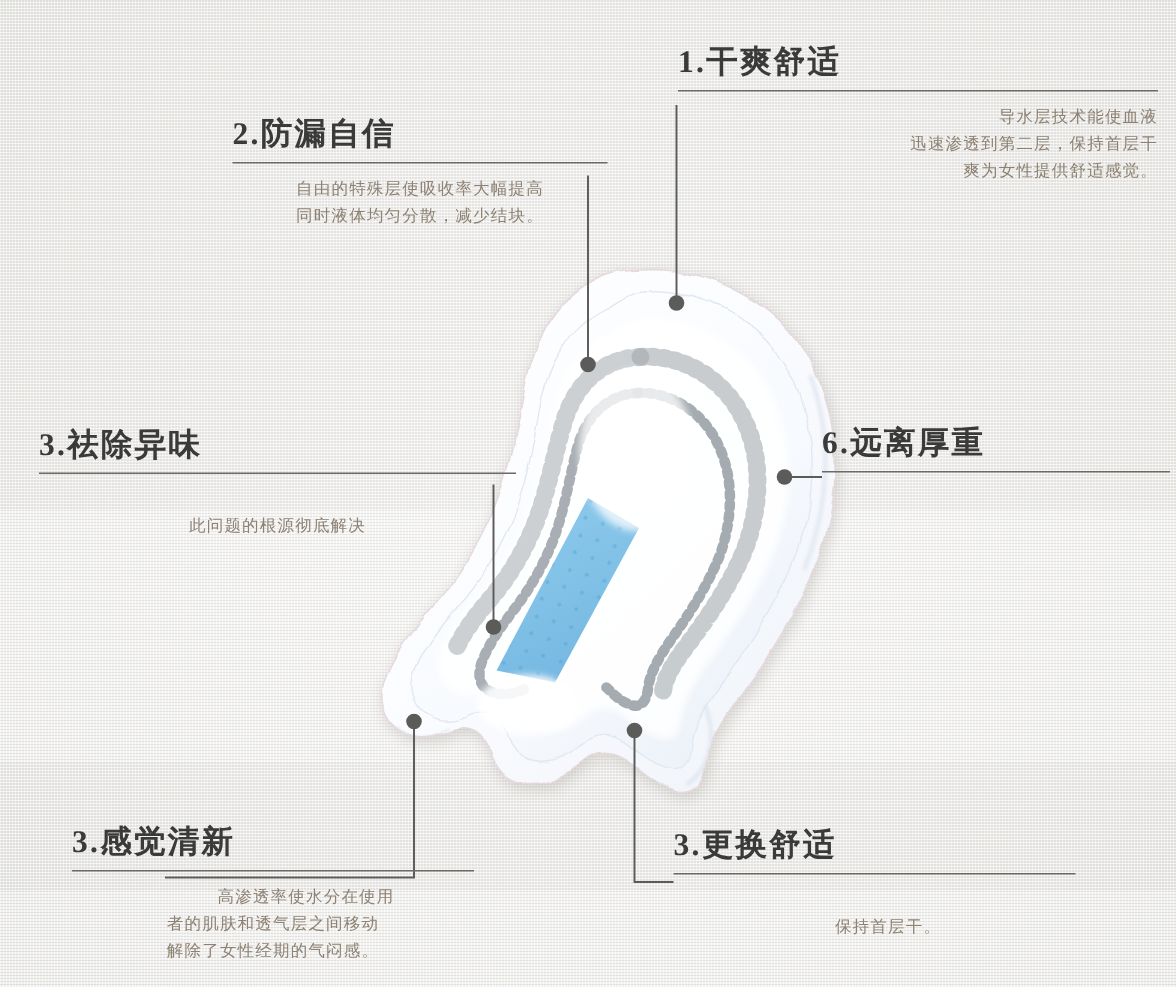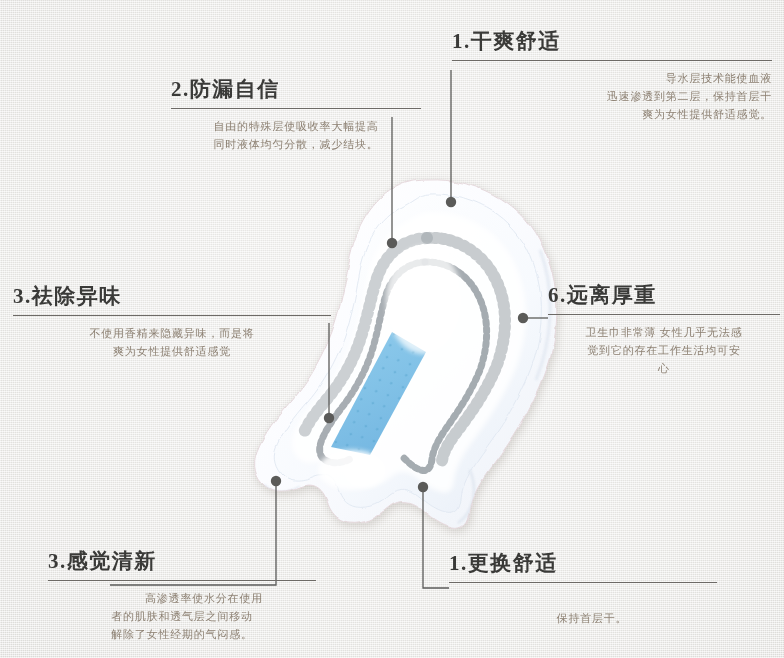--- a/index.html
+++ b/index.html
@@ -73,22 +73,22 @@
   }
   .callout-body .indent {
     display: block;
     text-indent: 4em;
   }
   .ta-right { text-align: right; }
   .ta-left  { text-align: center; }
 
   
   #callout-1 { left: 452px; top: 30px;  width: 320px; }
-  #callout-2 { left: 155px; top: 78px;  width: 250px; margin-left: 16px; }
-  #callout-3 { left: 13px;  top: 285px; width: 318px; }
+  #callout-2 { left: 155px; top: 78px;  width: 250px; }
+  #callout-3 { left: 26px;  top: 285px; width: 318px; }
   #callout-4 { left: 48px;  top: 550px; width: 268px; }
   #callout-5 { left: 449px; top: 552px; width: 268px; }
   #callout-6 { left: 548px; top: 284px; width: 232px; }
 
   #callout-3 .callout-rule { width: 318px; }
   #callout-6 .callout-rule { width: 232px; }
 </style>
 </head>
 <body>
 
@@ -305,47 +305,42 @@
     <div class="callout-body ta-left">
       <span>自由的特殊层使吸收率大幅提高</span><br>
       <span>同时液体均匀分散，减少结块。</span>
     </div>
   </div>
 
   <div class="callout" id="callout-3">
     <div class="callout-title">3.祛除异味</div>
     <div class="callout-rule"></div>
     <div class="callout-body ta-left">
-      <span>不使用香精来隐藏异味，而是将</span><br>
-      <span>爽为女性提供舒适感觉</span>
+      <br>
+      <span>此问题的根源彻底解决</span>
     </div>
   </div>
 
   <div class="callout" id="callout-4">
     <div class="callout-title">3.感觉清新</div>
     <div class="callout-rule"></div>
     <div class="callout-body ta-left">
       <span class="indent">高渗透率使水分在使用</span>
       <span>者的肌肤和透气层之间移动</span><br>
       <span>解除了女性经期的气闷感。</span>
     </div>
   </div>
 
   <div class="callout" id="callout-5">
-    <div class="callout-title">1.更换舒适</div>
+    <div class="callout-title">3.更换舒适</div>
     <div class="callout-rule"></div>
     <div class="callout-body ta-left" style="padding-left:18px;">
       <br>
       <span>保持首层干。</span>
     </div>
   </div>
 
   <div class="callout" id="callout-6">
     <div class="callout-title">6.远离厚重</div>
     <div class="callout-rule"></div>
-    <div class="callout-body ta-left">
-      <span>卫生巾非常薄 女性几乎无法感</span><br>
-      <span>觉到它的存在工作生活均可安</span><br>
-      <span>心</span>
-    </div>
   </div>
 
 </div>
 
 </body></html>

